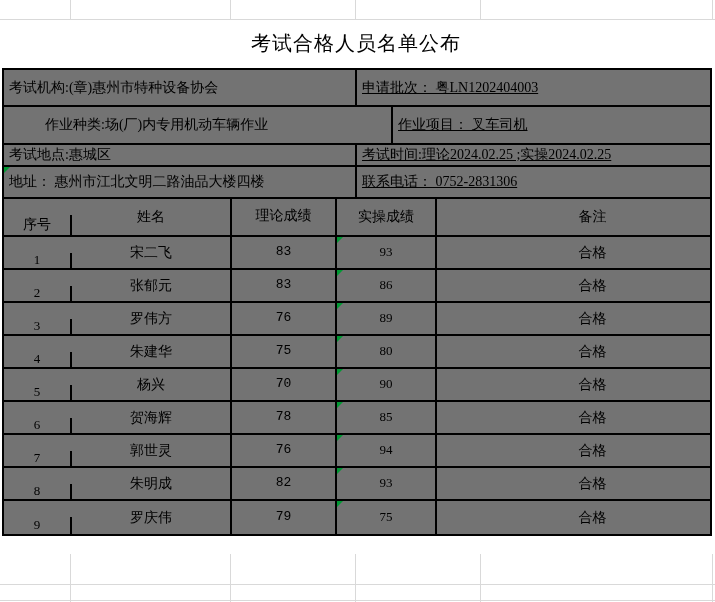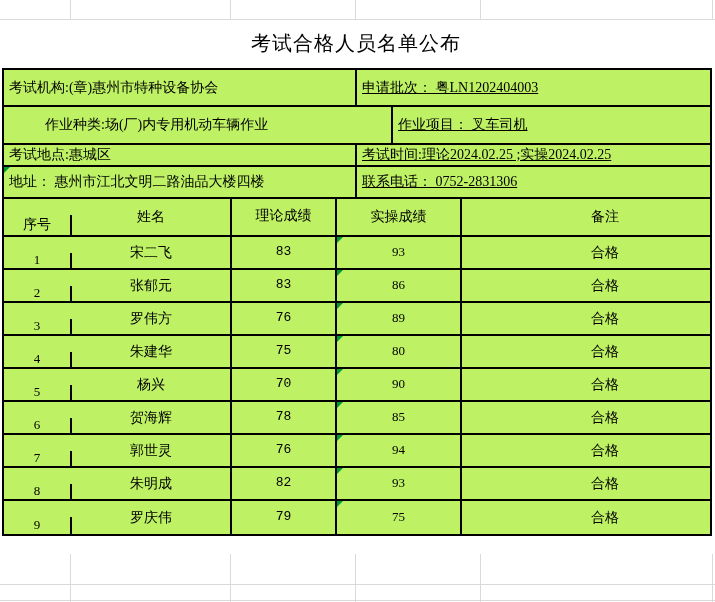--- a/index.html
+++ b/index.html
@@ -21,21 +21,21 @@
   #title-cell {
     position: absolute; left: 0; top: 19px; width: 712px; height: 49px;
     display: flex; align-items: center; justify-content: center;
     font-size: 20px; font-weight: normal; letter-spacing: 1px;
   }
 
   
   #sheet-table {
     position: absolute; left: 2px; top: 68px; width: 710px;
     border: 2px solid #000;
-    background: #bef264;
+    background: #737373;
   }
   .row { display: flex; border-bottom: 2px solid #000; }
   .row.last { border-bottom: none; }
   .cell {
     position: relative;
     border-right: 2px solid #000;
     display: flex; align-items: center;
     font-size: 14px; line-height: 1.1;
     overflow: hidden; white-space: nowrap;
   }
@@ -50,21 +50,21 @@
   .r-data  { height: 33px; }
 
   
   .i-left  { width: 353px; padding-left: 5px; }
   .i-right { flex: 1; padding-left: 5px; text-decoration: underline; }
 
   
   .c-no        { width: 68px;  justify-content: center; font-size: 13px; margin-top: 16px; }
   .c-name      { width: 160px; justify-content: center; }
   .c-theory    { width: 105px; justify-content: center; font-size: 13px; font-family: Liberation Mono, monospace; }
-  .c-practical { width: 125px; justify-content: center; font-size: 13px; }
+  .c-practical { width: 100px; justify-content: center; font-size: 13px; }
   .c-remark    { flex: 1;      justify-content: center; margin-left: 38px; }
   .r-head .cell { font-size: 14px; }
 
   
   .flag {
     position: absolute; top: 0; left: 0; width: 0; height: 0;
     border-top: 6px solid #009933;
     border-right: 6px solid transparent;
   }
 </style>

